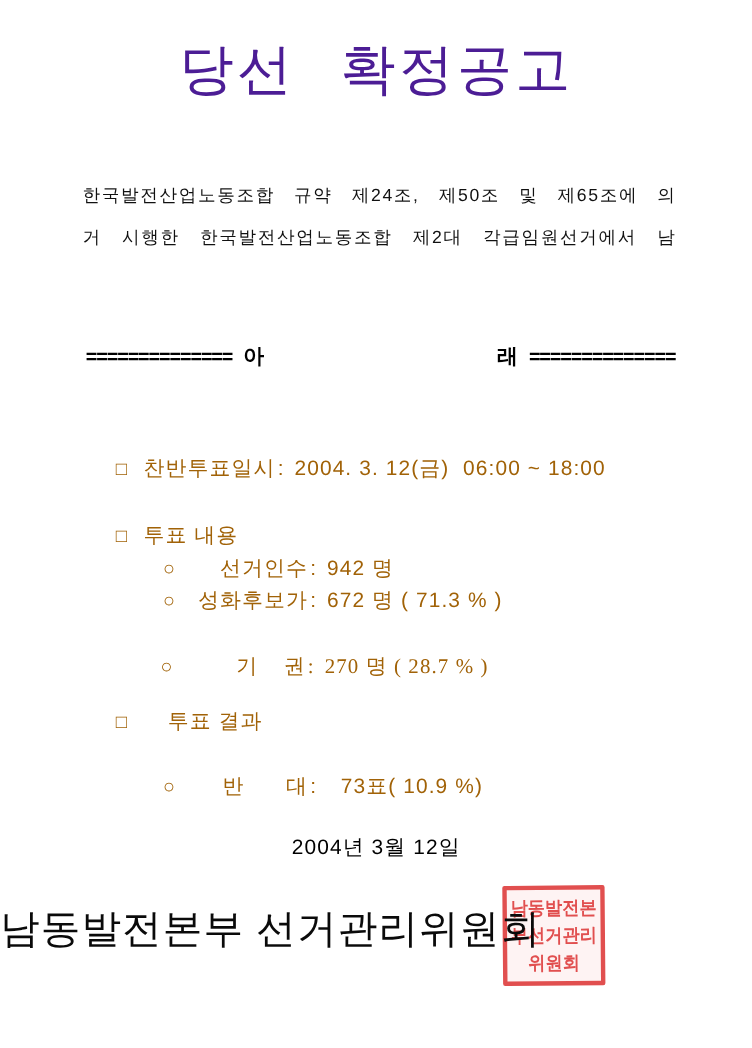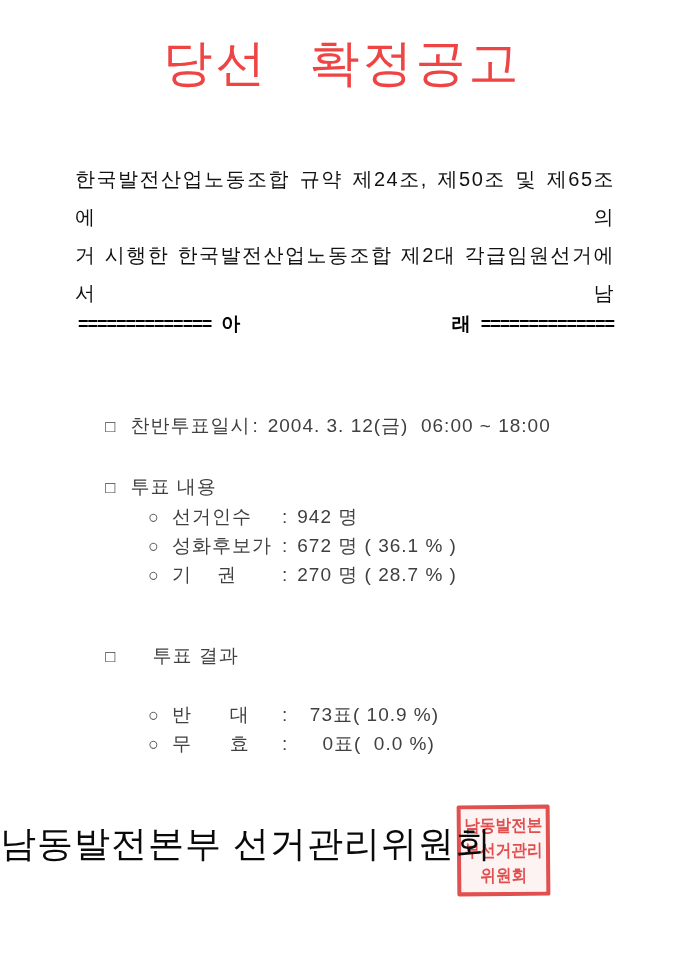--- a/index.html
+++ b/index.html
@@ -17,28 +17,28 @@
     position: absolute;
     top: 30px;
     left: 0;
     width: 100%;
     text-align: center;
     font-family: "DejaVu Serif", serif;
     font-size: 50px;
     font-weight: 500;
     letter-spacing: 3px;
     word-spacing: 22px;
-    color: #ef4444;
+    color: #4c1d95;
   }
   .body-para {
     position: absolute;
     top: 160px;
     left: 75px;
     width: 540px;
-    font-size: 20px;
+    font-size: 16px;
     line-height: 38px;
     letter-spacing: 1.5px;
     color: #111111;
   }
   .body-line { text-align: justify; text-align-last: justify; white-space: normal; }
   .body-line.last { text-align-last: left; }
   .separator {
     position: absolute;
     top: 311px;
     left: 78px;
@@ -51,26 +51,26 @@
   }
   .sep-rule { white-space: pre; flex: none; letter-spacing: -1px; }
   .sep-word { flex: none; font-size: 19px; margin: 0 10px; }
   .sep-gap { flex: 1; }
   .line-row {
     position: absolute;
     left: 80px;
     font-size: 19px;
     letter-spacing: 1px;
     white-space: pre;
-    color: #404040;
+    color: #a16207;
   }
   .marker { display: inline-block; margin-right: 14px; font-size: 17px; }
   .marker.circle { font-size: 18px; margin-right: 12px; }
   .sub-row { left: 123px; }
-  .ilabel { display: inline-block; white-space: pre; min-width: 108px; }
+  .ilabel { display: inline-block; white-space: pre; min-width: 108px; text-align: right; }
   .icolon { display: inline-block; margin: 0 9px 0 2px; }
   .ivalue { white-space: pre; }
   .h-extra { margin-left: 22px; margin-right: 0; }
   .doc-date {
     position: absolute;
     top: 757px;
     left: 0;
     width: 100%;
     text-align: center;
     font-size: 19px;
@@ -137,36 +137,34 @@
     <span class="marker">□</span><span>찬반투표일시</span><span class="icolon">:</span><span class="ivalue">2004. 3. 12(금)  06:00 ~ 18:00</span>
   </div>
 
   <div class="line-row" style="top: 452px; text-align: right;">
     <span class="marker">□</span><span>투표 내용</span>
   </div>
   <div class="line-row sub-row" style="top: 482px;">
     <span class="marker circle">○</span><span class="ilabel">선거인수</span><span class="icolon">:</span><span class="ivalue">942 명</span>
   </div>
   <div class="line-row sub-row" style="top: 511px;">
-    <span class="marker circle">○</span><span class="ilabel">성화후보가</span><span class="icolon">:</span><span class="ivalue">672 명 ( 36.1 % )</span>
+    <span class="marker circle">○</span><span class="ilabel">성화후보가</span><span class="icolon">:</span><span class="ivalue">672 명 ( 71.3 % )</span>
   </div>
-  <div class="line-row sub-row" style="top: 540px;">
+  <div class="line-row sub-row" style="top: 571px; font-family: Liberation Serif, serif;">
     <span class="marker circle">○</span><span class="ilabel">기    권</span><span class="icolon">:</span><span class="ivalue">270 명 ( 28.7 % )</span>
   </div>
 
   <div class="line-row" style="top: 621px; text-align: right;">
     <span class="marker">□</span><span class="h-extra">투표 결과</span>
   </div>
   <div class="line-row sub-row" style="top: 680px;">
     <span class="marker circle">○</span><span class="ilabel">반      대</span><span class="icolon">:</span><span class="ivalue">  73표( 10.9 %)</span>
   </div>
-  <div class="line-row sub-row" style="top: 709px;">
-    <span class="marker circle">○</span><span class="ilabel">무      효</span><span class="icolon">:</span><span class="ivalue">    0표(  0.0 %)</span>
-  </div>
 
+  <div class="doc-date">2004년  3월  12일</div>
 
   <div class="footer-org">남동발전본부 선거관리위원회</div>
 
   <div class="stamp">
     <span class="stamp-line">남동발전본</span>
     <span class="stamp-line">부선거관리</span>
     <span class="stamp-line">위원회</span>
   </div>
 
 </div>

